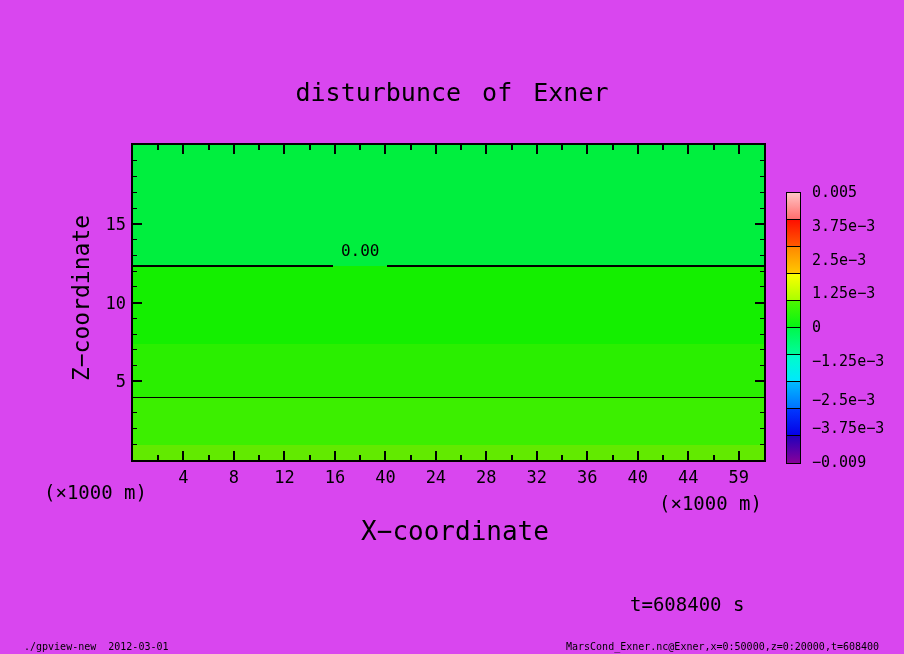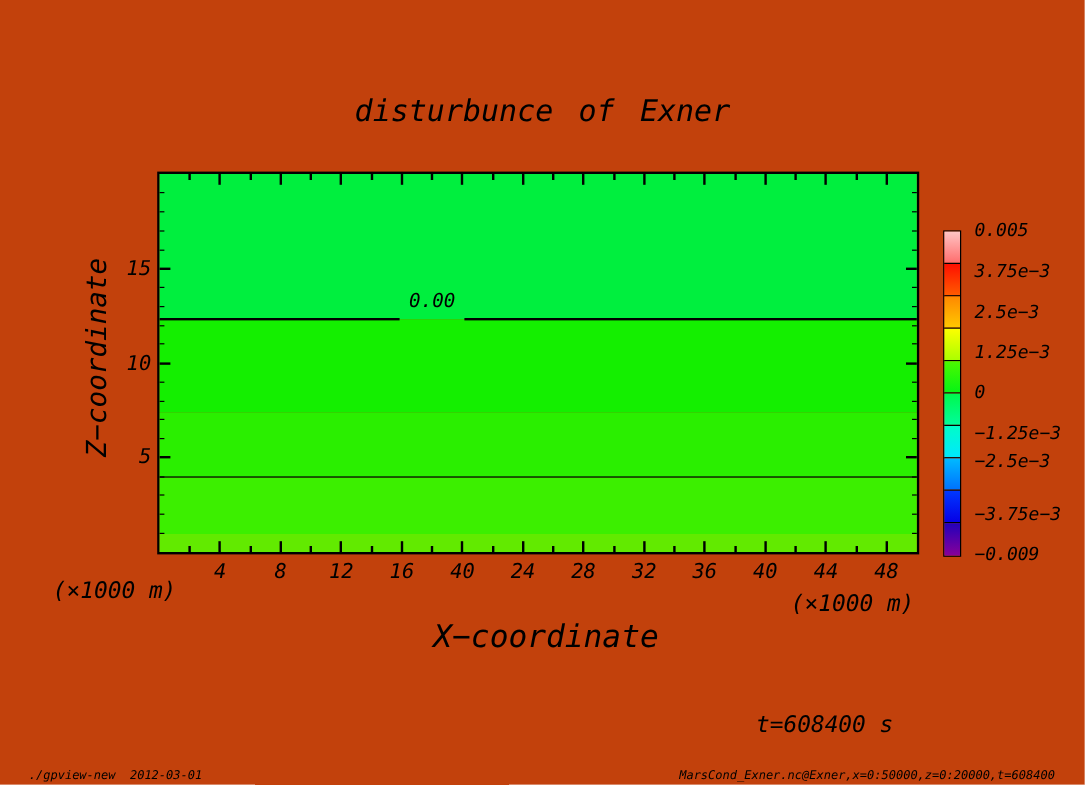--- a/index.html
+++ b/index.html
@@ -1,17 +1,17 @@
 <!DOCTYPE html>
 <html><head>
 <meta charset="utf-8">
 <style>
   html,body{margin:0;padding:0;background:#fff;}
-  .canvas{position:relative;width:904px;height:654px;background:#c2410c;overflow:hidden;
-          font-family:"DejaVu Sans Mono","Liberation Mono",monospace;color:#000;font-style:italic;}
+  .canvas{position:relative;width:904px;height:654px;background:#d946ef;overflow:hidden;
+          font-family:"DejaVu Sans Mono","Liberation Mono",monospace;color:#000;}
   .title{position:absolute;left:0;top:78px;width:904px;text-align:center;
          font-size:25px;word-spacing:6px;letter-spacing:0px;}
   #plot{position:absolute;left:131px;top:143px;width:635px;height:319px;
         border:2px solid #000;box-sizing:border-box;}
   #plot .band{position:absolute;left:0;right:0;}
   #plot .cline{position:absolute;background:#000;}
   #plot .clabel{position:absolute;font-size:16px;line-height:18px;transform:translateX(-50%);}
   #plot .tick{position:absolute;background:#000;}
   #xlabels{position:absolute;left:133px;top:467px;width:631px;height:22px;}
   #xlabels .xl{position:absolute;top:0;transform:translateX(-50%);font-size:17px;}
@@ -143,21 +143,21 @@
       <div class="xl" style="left: 100.96px;">8</div>
       <div class="xl" style="left: 151.44px;">12</div>
       <div class="xl" style="left: 201.92px;">16</div>
       <div class="xl" style="left: 252.4px;">40</div>
       <div class="xl" style="left: 302.88px;">24</div>
       <div class="xl" style="left: 353.36px;">28</div>
       <div class="xl" style="left: 403.84px;">32</div>
       <div class="xl" style="left: 454.32px;">36</div>
       <div class="xl" style="left: 504.8px;">40</div>
       <div class="xl" style="left: 555.28px;">44</div>
-      <div class="xl" style="left: 605.76px;">48</div>
+      <div class="xl" style="left: 605.76px;">59</div>
     </div>
   <div id="zlabels">
       <div class="zl" style="top: 226.25px;">5</div>
       <div class="zl" style="top: 147.5px;">10</div>
       <div class="zl" style="top: 68.75px;">15</div>
     </div>
 
   <div class="xtitle">X−coordinate</div>
   <div class="ztitle">Z−coordinate</div>
   <div class="unit-left">(×1000 m)</div>
@@ -175,21 +175,21 @@
       <div class="cb" style="height: 27px; border-bottom: 1px solid rgb(0, 0, 0); background: linear-gradient(rgb(0, 56, 255), rgb(6, 0, 230));"></div>
       <div class="cb" style="height: 27px; border-bottom: none; background: linear-gradient(rgb(34, 0, 187), rgb(136, 0, 153));"></div>
     </div>
   <div id="cbarlabels">
       <div class="cbl" style="top: -9px;">0.005</div>
       <div class="cbl" style="top: 24.75px;">3.75e−3</div>
       <div class="cbl" style="top: 58.5px;">2.5e−3</div>
       <div class="cbl" style="top: 92.25px;">1.25e−3</div>
       <div class="cbl" style="top: 126px;">0</div>
       <div class="cbl" style="top: 159.75px;">−1.25e−3</div>
-      <div class="cbl" style="top: 183px;">−2.5e−3</div>
+      <div class="cbl" style="top: 199px;">−2.5e−3</div>
       <div class="cbl" style="top: 227.25px;">−3.75e−3</div>
       <div class="cbl" style="top: 261px;">−0.009</div>
     </div>
 
   <div class="time-note">t=608400 s</div>
   <div class="footer-left">./gpview-new  2012-03-01</div>
   <div class="footer-right">MarsCond_Exner.nc@Exner,x=0:50000,z=0:20000,t=608400</div>
 </div>
 
 </body></html>

